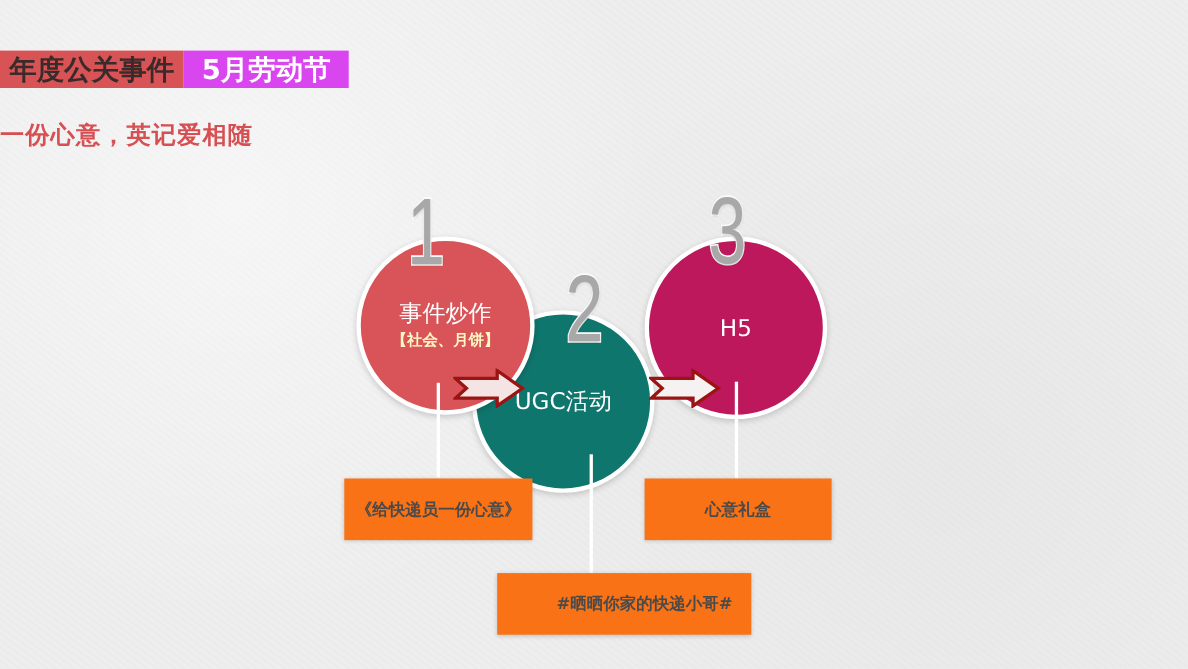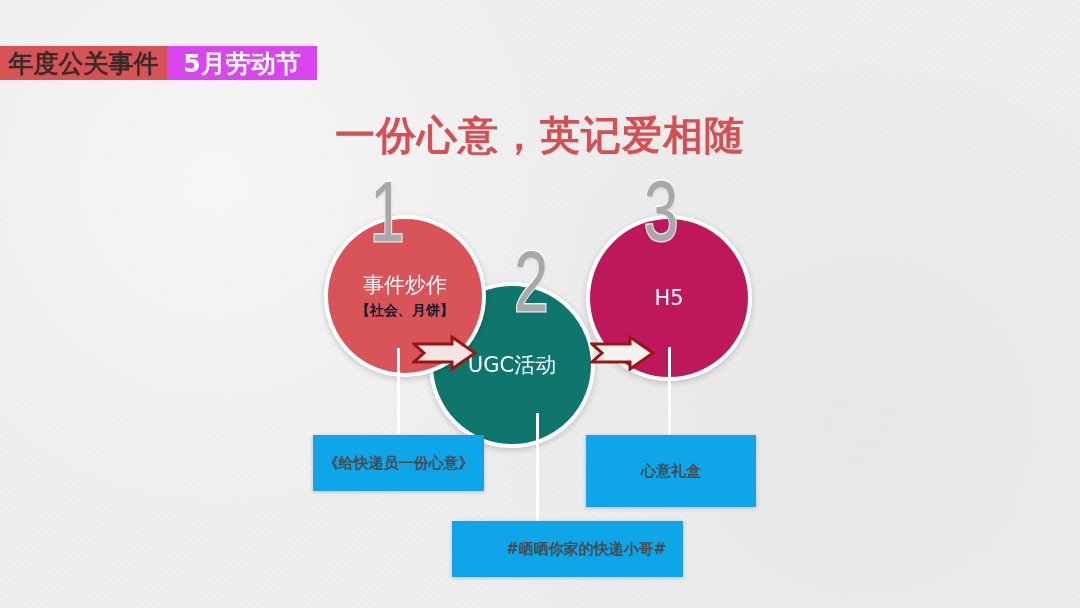--- a/index.html
+++ b/index.html
@@ -9,44 +9,44 @@
     background-image:
       radial-gradient(circle at 20% 30%, rgba(255,255,255,0.5) 0, rgba(255,255,255,0) 40%),
       radial-gradient(circle at 80% 70%, rgba(220,220,220,0.35) 0, rgba(220,220,220,0) 45%),
       repeating-linear-gradient(37deg, rgba(0,0,0,0.012) 0 2px, rgba(255,255,255,0.02) 2px 5px);
     font-family:"DejaVu Sans","Liberation Sans",sans-serif;
   }
   .tag { position:absolute; top:46px; height:34px; display:flex; align-items:center; justify-content:center;
     font-weight:bold; font-size:25px; letter-spacing:0px; }
   .tag-red { left:0; width:167px; background:#d85356; color:#3a2a2a; }
   .tag-dark { left:167px; width:150px; background:#d946ef; color:#ffffff; }
-  .headline { position:absolute; left:0; width:1080px; top:108px; text-align:center;
-    color:#d64f53; font-size:40px; font-weight:bold; letter-spacing:1px; }
+  .headline { position:absolute; left:0; width:1080px; top:108px; 
+    color:#d64f53; font-size:22px; font-weight:bold; letter-spacing:1px; }
   .circle { position:absolute; border-radius:50%; border:4px solid #ffffff; box-sizing:border-box;
     box-shadow:0 2px 6px rgba(0,0,0,0.18); display:flex; flex-direction:column; align-items:center; justify-content:center; }
   .c1 { left:324px; top:215px; width:162px; height:162px; background:#d85458; z-index:3; }
   .c2 { left:429px; top:282px; width:166px; height:166px; background:#0f766e; z-index:2; }
   .c3 { left:586px; top:215px; width:166px; height:166px; background:#be185d; z-index:1; }
   .c-label { color:#ffffff; font-size:21px; line-height:24px; }
-  .c-sub { color:#0f172a; font-size:14px; font-weight:bold; line-height:20px; margin-top:3px;text-align:right; }
+  .c-sub { color:#fef9c3; font-size:14px; font-weight:bold; line-height:20px; margin-top:3px;text-align:right; }
   .num { position:absolute; font-family:"Liberation Sans","DejaVu Sans",sans-serif; font-size:86px; line-height:86px;
     font-weight:normal; color:#a9a8a9; -webkit-text-stroke:3px #ffffff; paint-order:stroke fill; z-index:6;
     text-shadow:0 1px 3px rgba(0,0,0,0.25); }
   .n1 { left:370px; top:168px; transform:scaleX(0.72); transform-origin:left top; }
   .n2 { left:514px; top:238px; transform:scaleX(0.72); transform-origin:left top; }
   .n3 { left:644px; top:167px; transform:scaleX(0.72); transform-origin:left top; }
   .vline { position:absolute; width:3px; background:#ffffff; z-index:4; }
   .l1 { left:397px; top:348px; height:86px; }
   .l2 { left:536px; top:413px; height:108px; }
   .l3 { left:668px; top:347px; height:88px; }
-  .box { position:absolute; background:#0ea5e9; box-shadow:0 1px 4px rgba(0,0,0,0.2);
+  .box { position:absolute; background:#f97316; box-shadow:0 1px 4px rgba(0,0,0,0.2);
     display:flex; align-items:center; justify-content:center; color:#4a4a4a; font-weight:bold; font-size:15px; z-index:5; }
   .b1 { left:313px; top:435px; width:171px; height:56px; }
   .b2 { left:452px; top:521px; width:194px; height:56px;padding-left:37px; }
-  .b3 { left:586px; top:435px; width:170px; height:72px; }
+  .b3 { left:586px; top:435px; width:170px; height:56px; }
   .arrow { position:absolute; z-index:7; }
   .a1 { left:412px; top:335px; }
   .a2 { left:590px; top:335px; }
 </style>
 </head>
 <body>
 
 <div class="tag tag-red">年度公关事件</div>
 <div class="tag tag-dark">5月劳动节</div>
 

